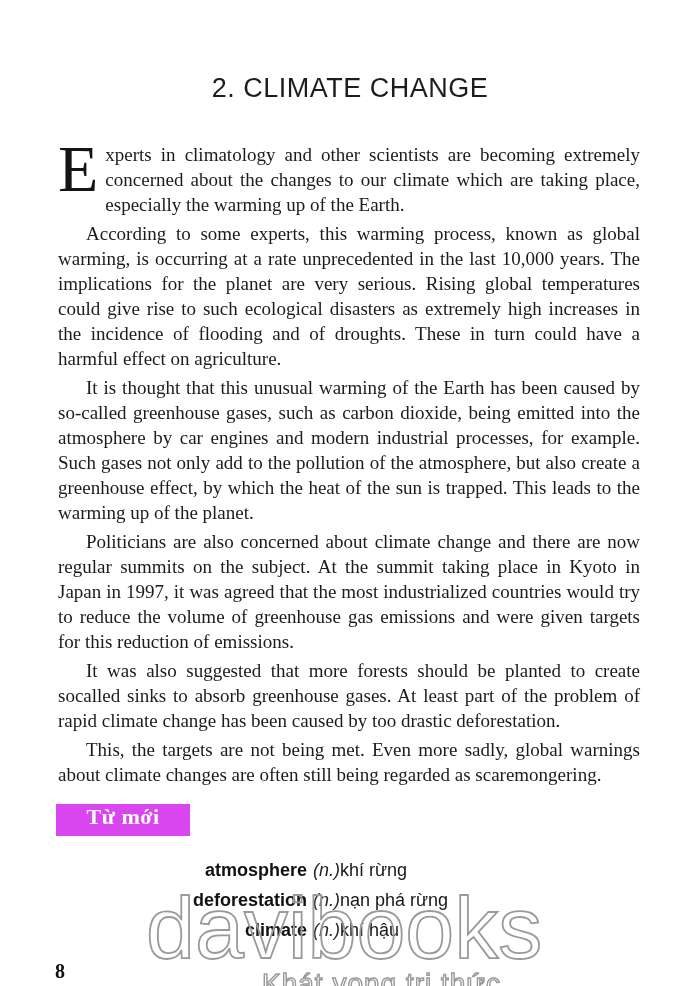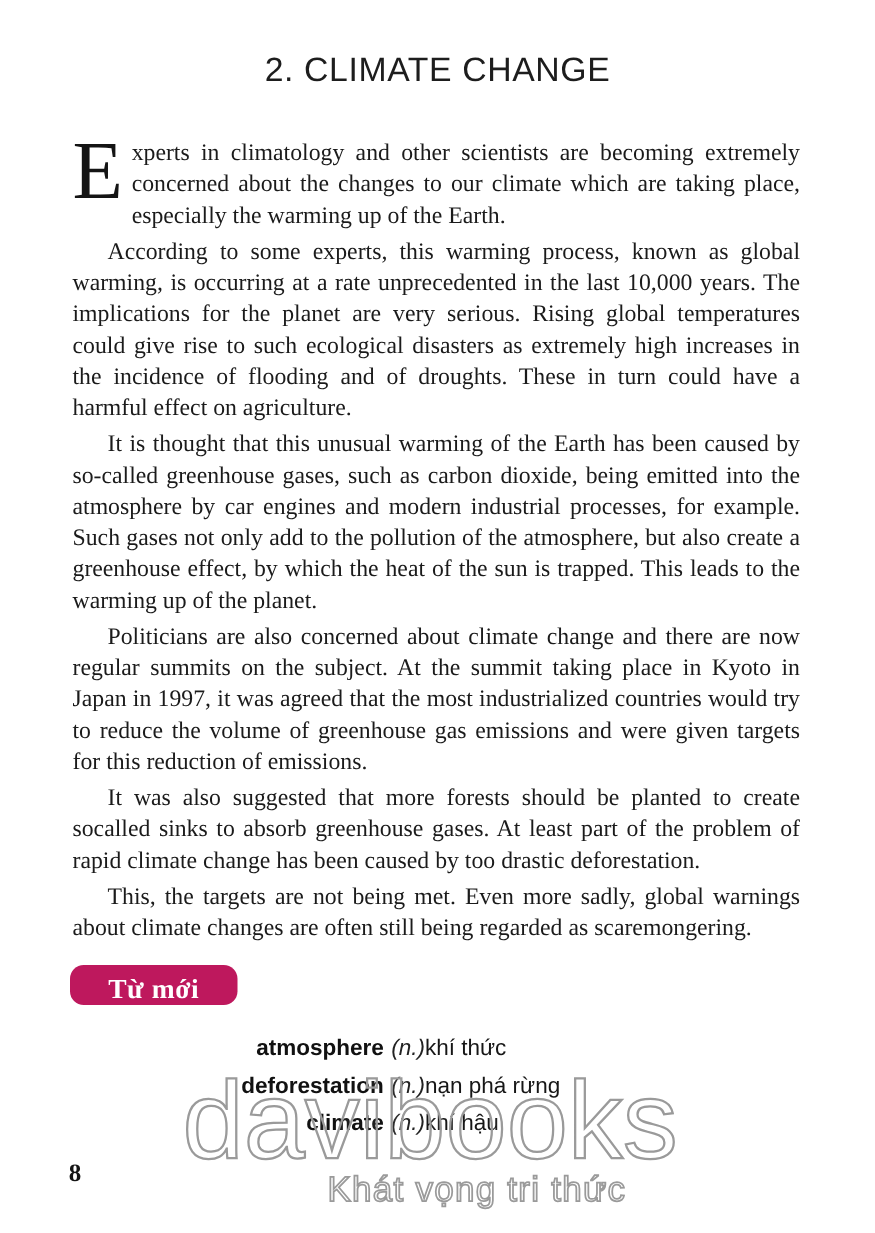--- a/index.html
+++ b/index.html
@@ -4,21 +4,21 @@
 <style>
   html, body { margin: 0; padding: 0; }
   body {
     width: 700px; height: 986px;
     background: #ffffff;
     position: relative;
     overflow: hidden;
     font-family: "Liberation Serif", serif;
     color: #1b1b1b;
   }
-  .page { position: absolute; inset: 0; }
+  .page { position: absolute; inset: 0; margin-top: 32px; }
 
   .title {
     position: absolute;
     top: 41px; left: 0; width: 100%;
     text-align: center;
     font-family: "Liberation Sans", sans-serif;
     font-size: 27px;
     font-weight: 500;
     letter-spacing: 0.5px;
     color: #1d1d1d;
@@ -45,28 +45,27 @@
     line-height: 50px;
     height: 50px;
     margin: 2px 7px 0 0;
     color: #141414;
   }
 
   .vocab-header {
     position: absolute;
     left: 56px; top: 772px;
     width: 134px; height: 32px;
-    background: #be185d;
+    background: #d946ef;
     color: #ffffff;
-    display: flex; align-items: flex-end; justify-content: center;
+    display: flex; align-items: flex-start; justify-content: center;
     font-family: "Liberation Serif", serif;
     font-weight: bold;
     font-size: 22px;
     letter-spacing: 0.5px;
-    border-radius: 11px;
   }
 
   .vocab-list {
     position: absolute;
     left: 90px; top: 828px;
     width: 480px;
     font-family: "Liberation Sans", sans-serif;
     font-size: 18px;
   }
   .vocab-row { display: flex; align-items: baseline; margin-bottom: 10px; line-height: 20px; text-align: right; }
@@ -122,21 +121,21 @@
     <p class="para">This, the targets are not being met. Even more sadly, global warnings about climate changes are often still being regarded as scaremongering.</p>
   </div>
 
   <div class="vocab-header">
     <span>Từ mới</span>
   </div>
 
   <div class="vocab-list">
     <div class="vocab-row">
       <span class="vocab-term-cell"><span class="vocab-term">atmosphere</span><span class="vocab-pos">(n.)</span></span>
-      <span class="vocab-trans">khí thức</span>
+      <span class="vocab-trans">khí rừng</span>
     </div>
     <div class="vocab-row">
       <span class="vocab-term-cell"><span class="vocab-term">deforestation</span><span class="vocab-pos">(n.)</span></span>
       <span class="vocab-trans">nạn phá rừng</span>
     </div>
     <div class="vocab-row">
       <span class="vocab-term-cell"><span class="vocab-term">climate</span><span class="vocab-pos">(n.)</span></span>
       <span class="vocab-trans">khí hậu</span>
     </div>
   </div>

